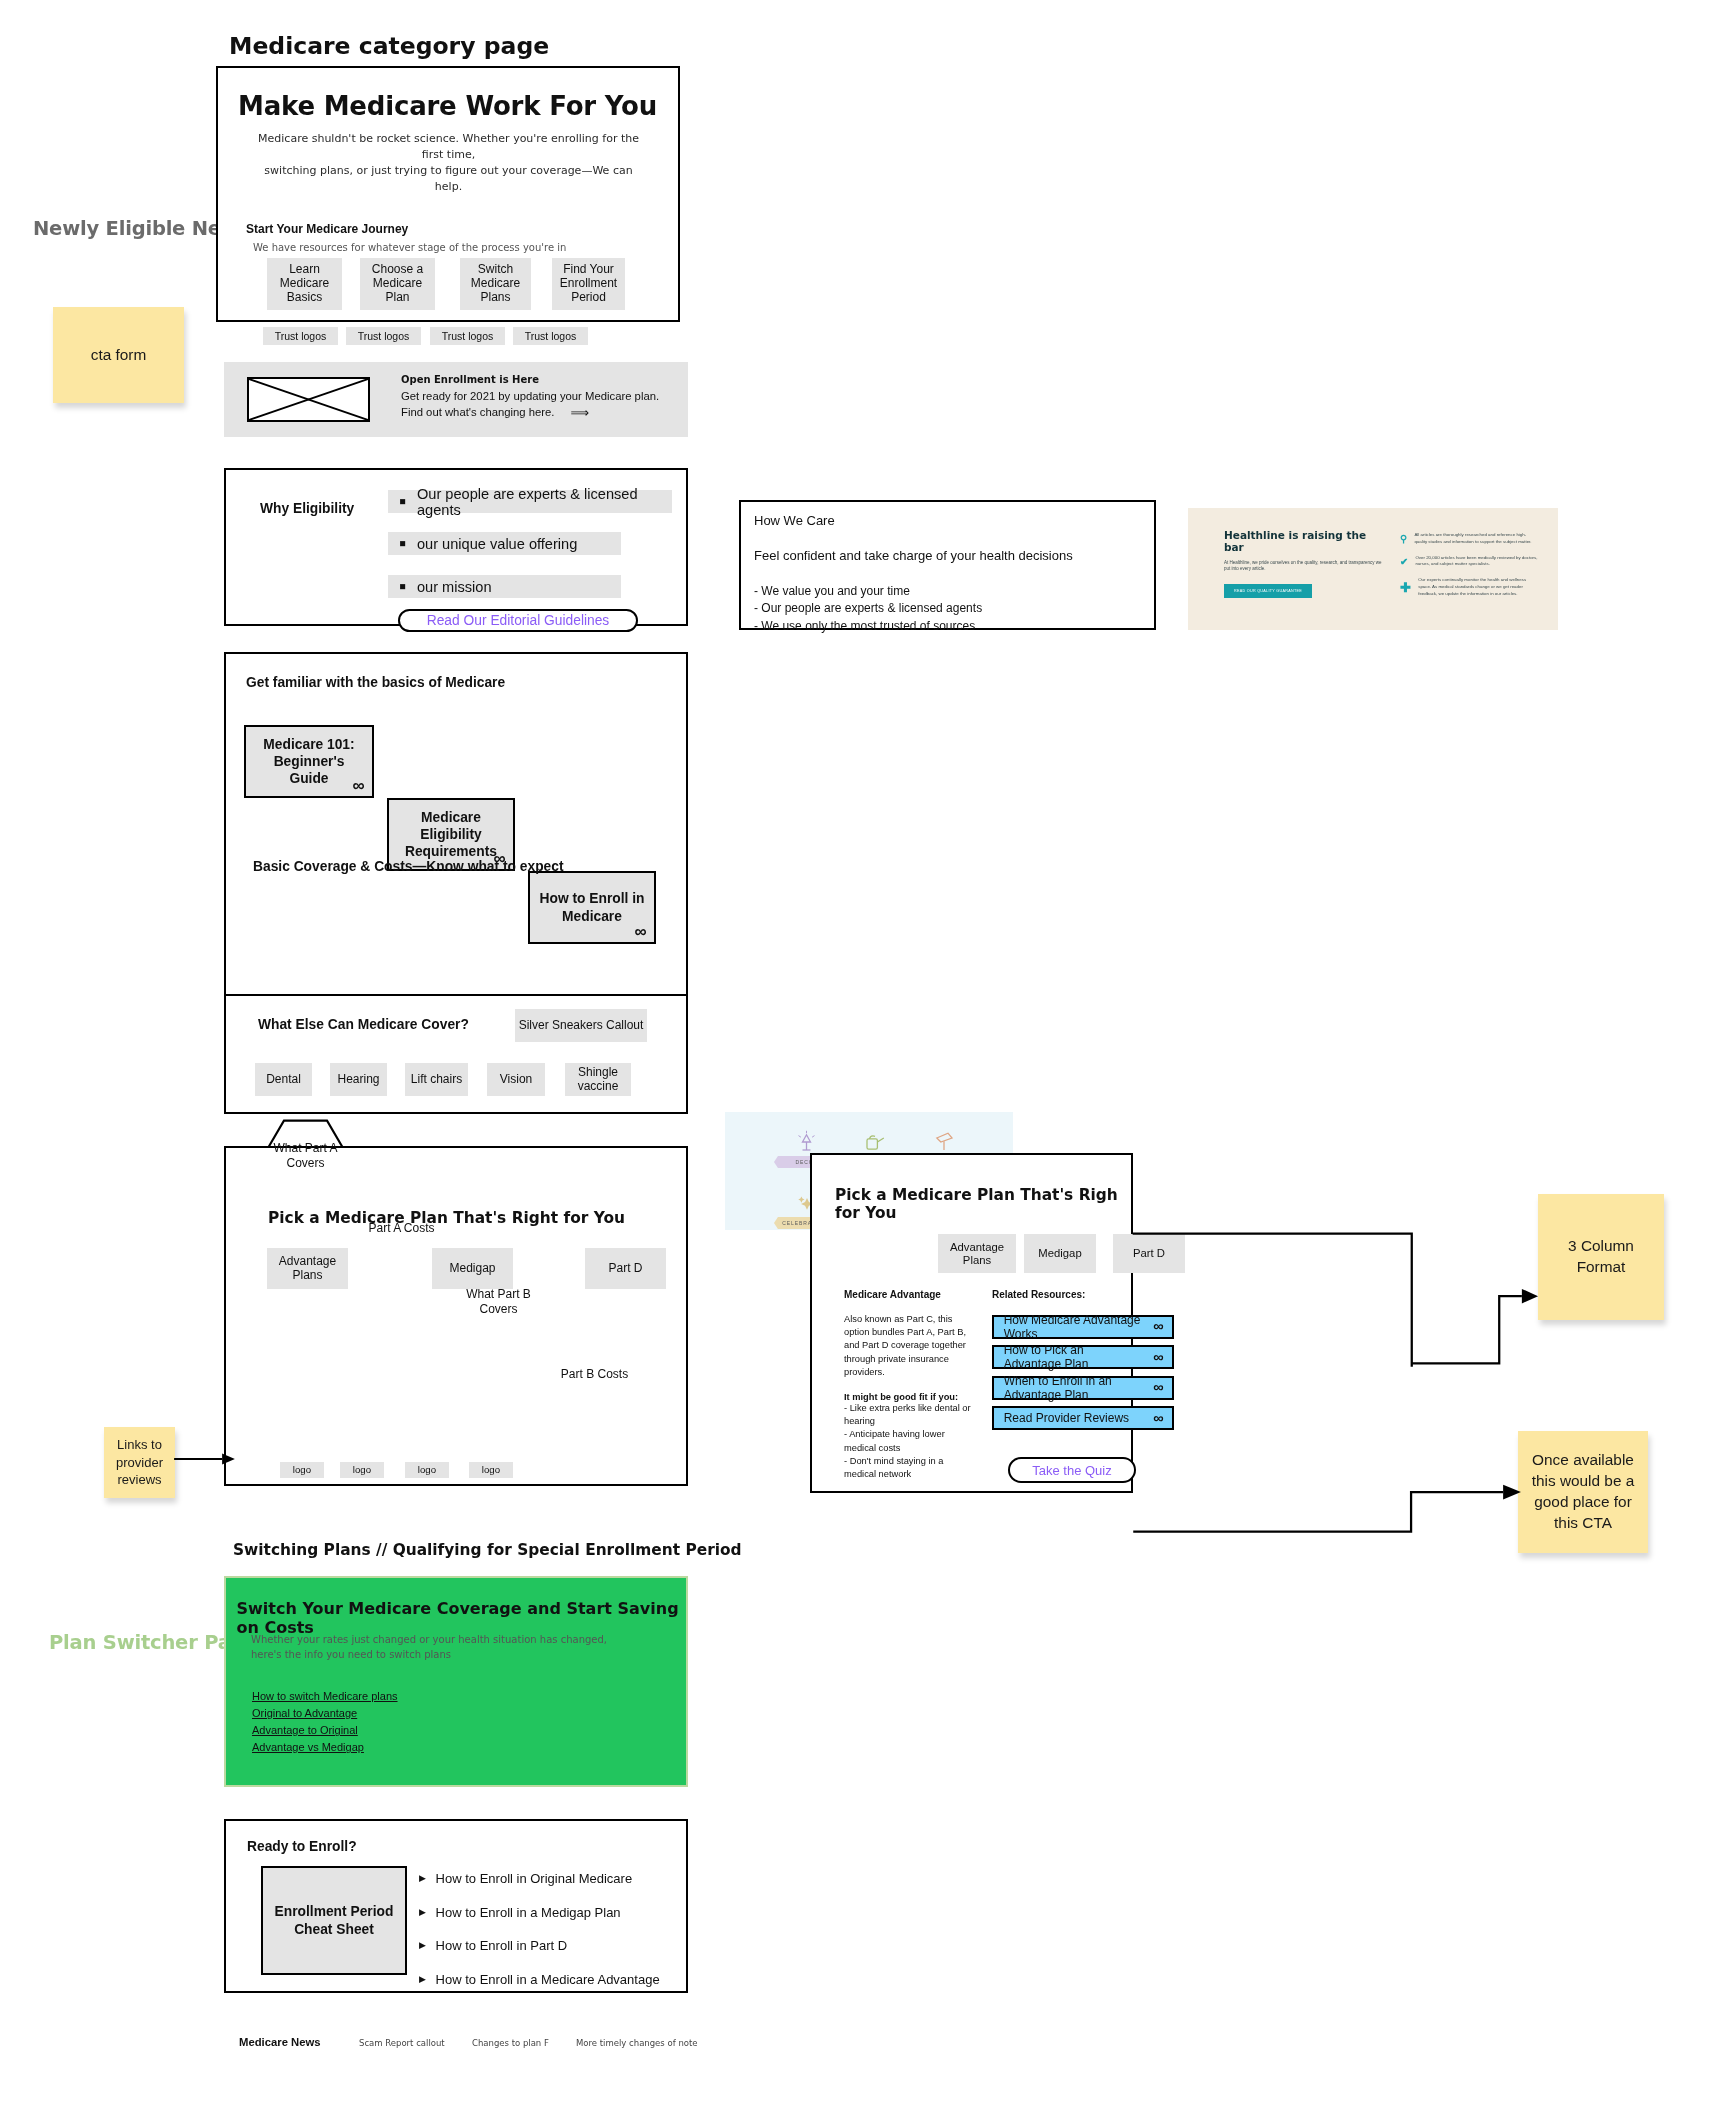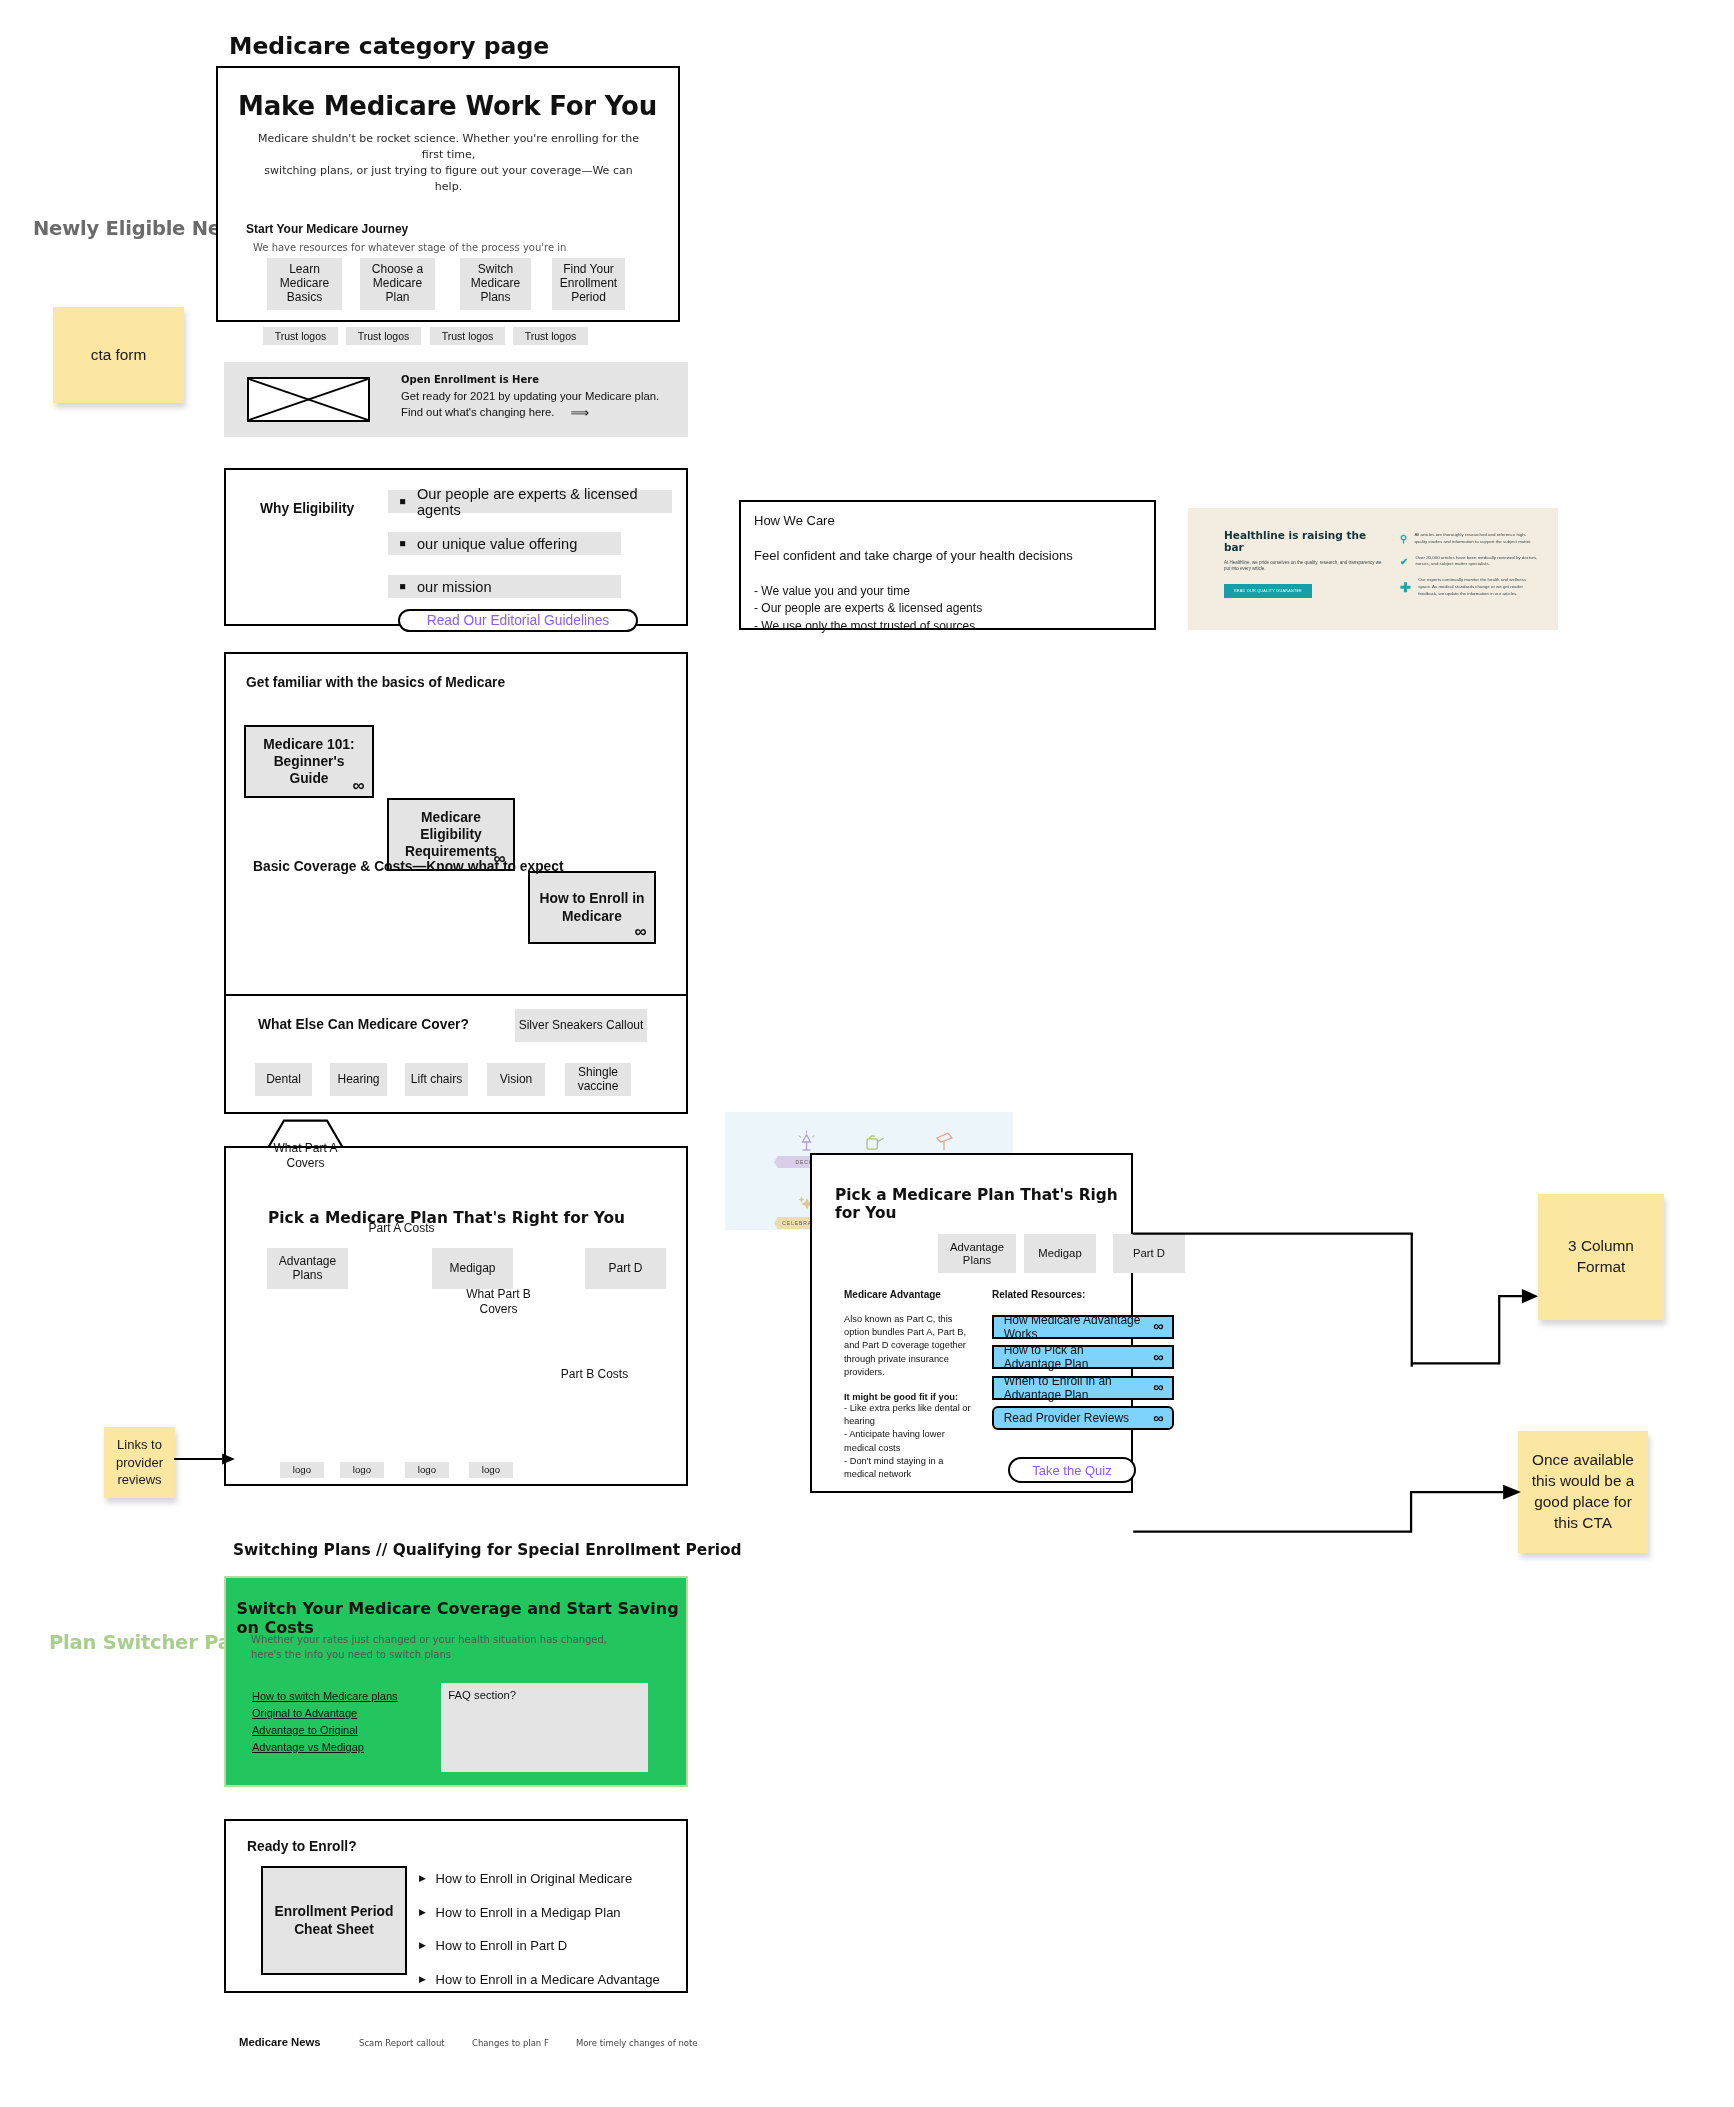--- a/index.html
+++ b/index.html
@@ -399,21 +399,21 @@
         <span class="link-icon">∞</span>
       </div>
       <div class="res-row" style="margin-top:6.5px;width:160px;height:20px;">
         <span>How to Pick an Advantage Plan</span>
         <span class="link-icon">∞</span>
       </div>
       <div class="res-row" style="margin-top:6.5px;width:160px;height:20px;">
         <span>When to Enroll in an Advantage  Plan</span>
         <span class="link-icon">∞</span>
       </div>
-      <div class="res-row" style="margin-top:6.5px;width:160px;height:20px;border-radius:6px;">
+      <div class="res-row" style="margin-top:6.5px;width:160px;height:20px;">
         <span>Read Provider Reviews</span>
         <span class="link-icon">∞</span>
       </div>
     </div>
 
     <div class="abs pill" style="left:196px;top:302px;width:128px;height:26px;font-size:13px;">Take the Quiz</div>
   </div>
 
   <svg class="abs" style="left:1410px;top:1191px;width:138px;height:182px;" viewBox="0 0 170 225" width="138" height="182">
     <polyline points="2,213 110,213 110,130 138,130" fill="none" stroke="#000" stroke-width="2.8"></polyline>
@@ -436,23 +436,20 @@
     <div class="abs muted-sm" style="left:25px;top:55px;">
       <div>Whether your rates just changed or your health situation has changed,</div>
       <div>here's the info you need to switch plans</div>
     </div>
     <div class="abs" style="left:26px;top:110px;width:170px;">
       <a class="ul-link">How to switch Medicare plans</a>
       <a class="ul-link">Original to Advantage</a>
       <a class="ul-link">Advantage to Original</a>
       <a class="ul-link">Advantage vs Medigap</a>
     </div>
-    <div class="abs gray" style="left:215px;top:105px;width:207px;height:89px;">
-      <div style="padding:5.7px 0 0 7.3px;font-size:11.3px;color:#111;">FAQ section?</div>
-    </div>
   </div>
 
   <div class="abs box" style="left:224px;top:1819px;width:464px;height:174px;">
     <div class="abs sec-head" style="left:21px;top:18px;font-size:13.8px;">Ready to Enroll?</div>
     <div class="abs card-lg" style="left:35px;top:45px;width:146px;height:109px;">
       <span>Enrollment Period Cheat Sheet</span>
     </div>
     <div class="abs" style="left:193px;top:50px;width:251px;">
       <div class="enroll-item" style="margin-bottom:18.6px;">
         <span class="tri">▶</span>

